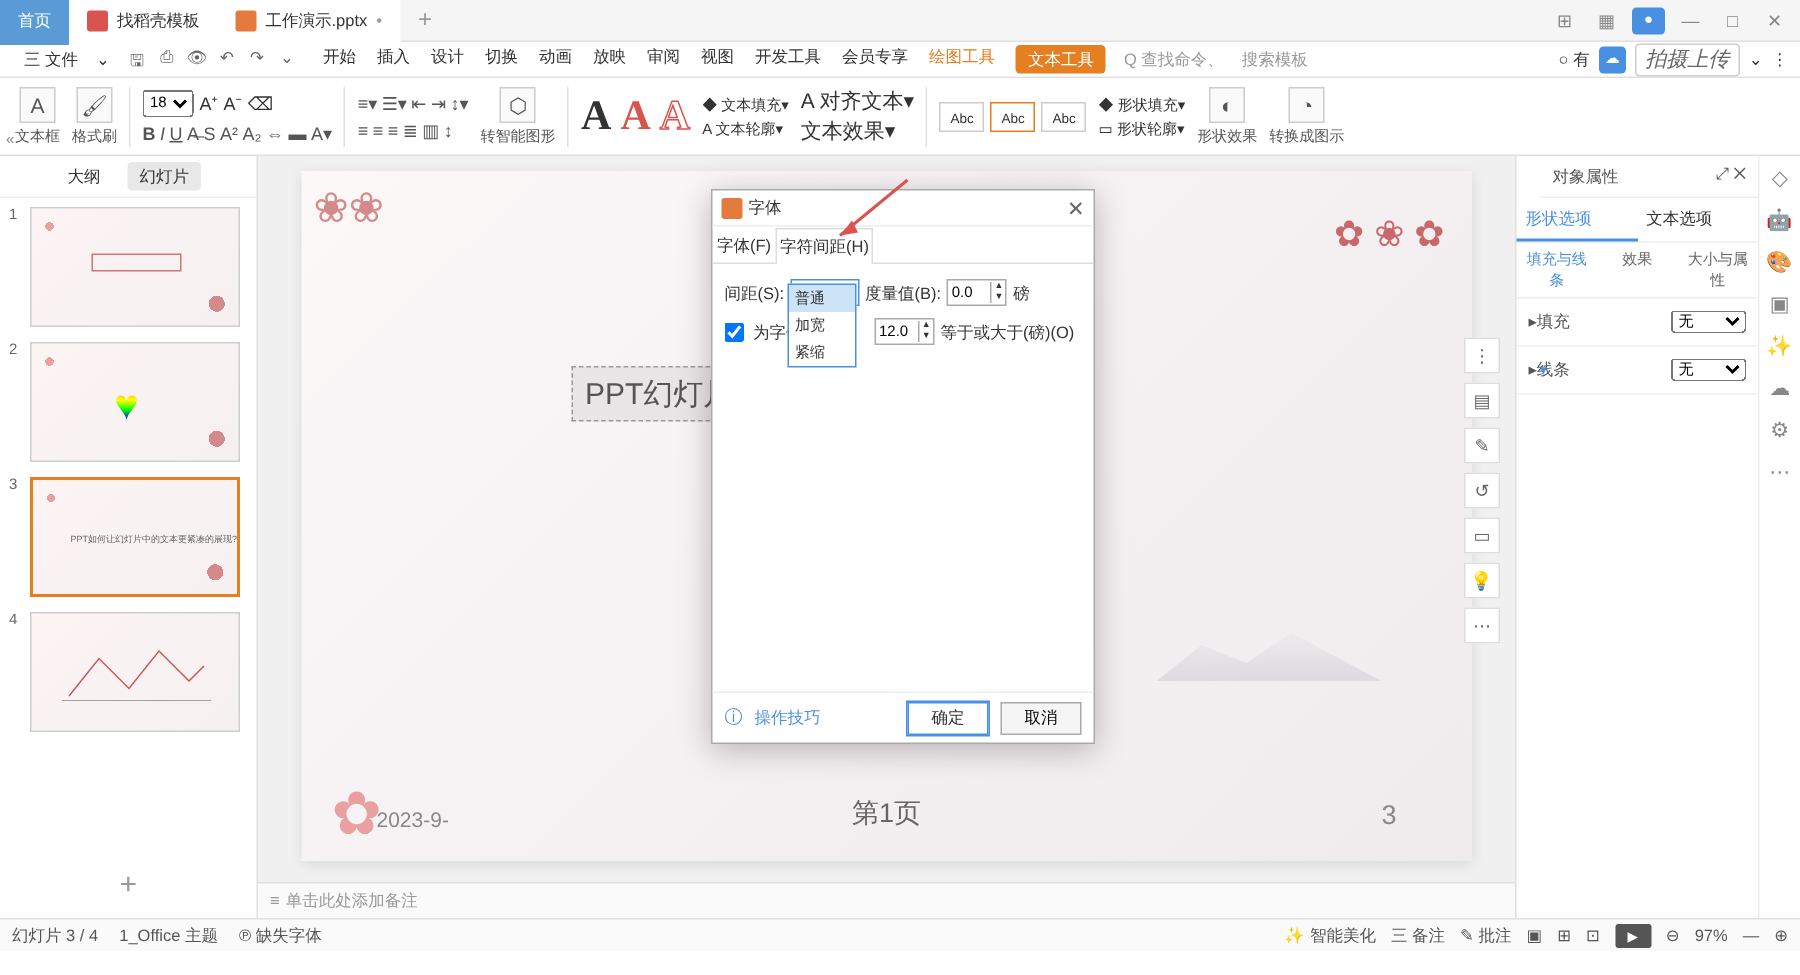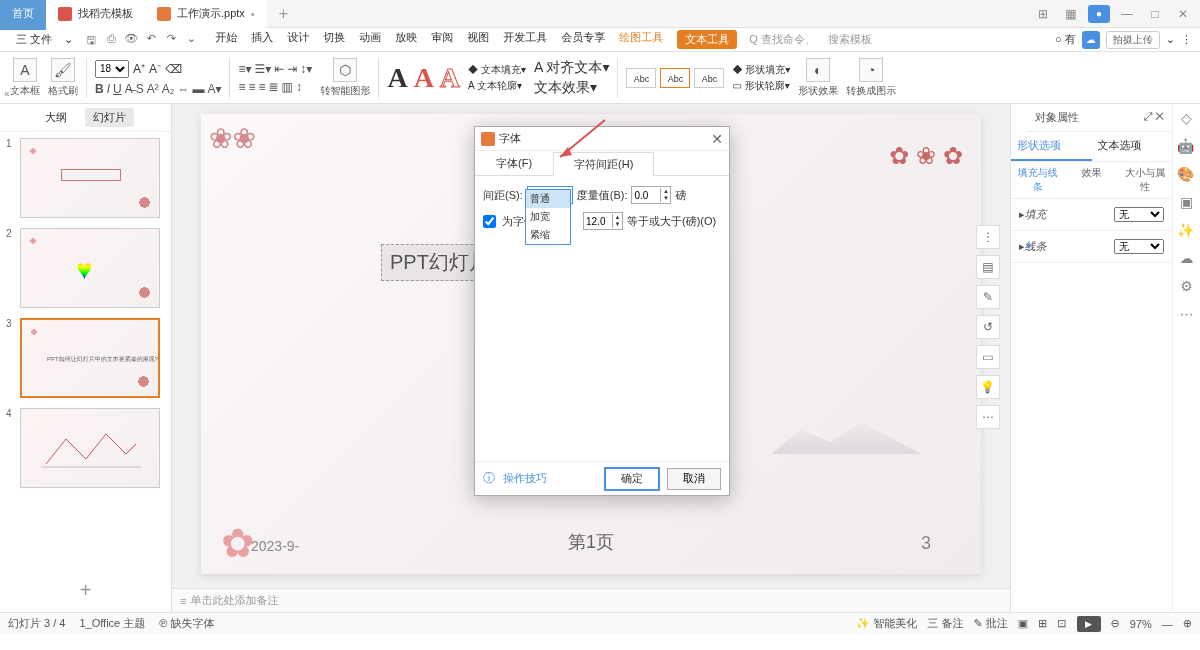--- a/index.html
+++ b/index.html
@@ -24,21 +24,21 @@
 .menubar .filebtn { padding: 2px 8px; background: #fff; }
 .menubar .qat { display: flex; gap: 4px; margin-left: 6px; }
 .menubar .qat span { width: 16px; height: 16px; display: inline-block; text-align: center; color: #666; }
 .menubar .menus { display: flex; gap: 14px; margin-left: 12px; }
 .menubar .menus span { cursor: pointer; color: #333; }
 .menubar .menus .orange { color: #e67e22; }
 .menubar .menus .active { background: #e67e22; color: #fff; padding: 2px 8px; border-radius: 3px; }
 .menubar .search { margin-left: 8px; color: #999; font-size: 11px; }
 .menubar-right { margin-left: auto; display: flex; align-items: center; gap: 6px; font-size: 11px; }
 .cloud-badge { width: 18px; height: 18px; background: #4a90e2; border-radius: 3px; color: #fff; font-size: 10px; text-align: center; line-height: 18px; }
-.upload-box { border: 1px solid #ccc; padding: 1px 6px; border-radius: 3px; font-size: 10px; color: #666; }
+.upload-box { border: 1px solid #ccc; padding: 1px 6px; border-radius: 3px; font-size: 14px; color: #666; font-style: italic; }
 
 
 .ribbon { height: 52px; display: flex; align-items: center; padding: 0 10px; gap: 8px; border-bottom: 1px solid #e0e0e0; }
 .rgroup { display: flex; flex-direction: column; align-items: center; font-size: 10px; color: #555; gap: 2px; }
 .rgroup .icon-big { width: 24px; height: 24px; border: 1px solid #ccc; display: flex; align-items: center; justify-content: center; background: #fafafa; font-size: 14px; }
 .vsep { width: 1px; height: 40px; background: #e0e0e0; }
 .fontsize { display: flex; align-items: center; gap: 4px; }
 .fontsize select { font-size: 10px; height: 18px; }
 .fmtbtns { display: flex; gap: 3px; font-size: 12px; color: #555; }
 .fmtbtns span { cursor: pointer; }
@@ -92,38 +92,38 @@
 .rightbar { width: 190px; border-left: 1px solid #e0e0e0; display: flex; }
 .rightbar-content { flex: 1; display: flex; flex-direction: column; }
 .rb-title { padding: 6px 8px; font-size: 11px; border-bottom: 1px solid #eee; display: flex; justify-content: space-between; color: #555; margin-left: 16px; }
 .rb-tabs { display: flex; border-bottom: 1px solid #eee; font-size: 11px; }
 .rb-tabs span { flex: 1; padding: 6px; cursor: pointer; }
 .rb-tabs .active { border-bottom: 2px solid #4a90e2; color: #4a90e2; }
 .rb-subtabs { display: flex; font-size: 10px; border-bottom: 1px solid #eee; }
 .rb-subtabs span { flex: 1; text-align: center; padding: 4px; cursor: pointer; color: #666; }
 .rb-subtabs .active { color: #4a90e2; }
 .rb-section { padding: 8px; border-bottom: 1px solid #f0f0f0; display: flex; align-items: center; font-size: 11px; color: #555; }
-.rb-section .label { flex: 1; font-style: italic; }
+.rb-section .label { flex: 1; }
 .rb-section select { font-size: 10px; width: 50px; }
 .rb-icons { width: 28px; display: flex; flex-direction: column; border-left: 1px solid #eee; }
 .rb-icons span { height: 28px; display: flex; align-items: center; justify-content: center; color: #888; cursor: pointer; font-size: 14px; }
 
 
 .statusbar { height: 22px; border-top: 1px solid #e0e0e0; display: flex; align-items: center; padding: 0 8px; font-size: 11px; color: #555; gap: 14px; background: #fafafa; }
 .statusbar .right { margin-left: auto; display: flex; align-items: center; gap: 10px; }
 .statusbar .viewbtn { cursor: pointer; }
 .statusbar .playbtn { width: 24px; height: 16px; background: #555; color: #fff; text-align: center; line-height: 16px; font-size: 9px; border-radius: 2px; }
 
 
 .dialog { position: absolute; top: 126px; left: 474px; width: 256px; height: 370px; background: #fff; border: 1px solid #aaa; box-shadow: 0 4px 20px rgba(0,0,0,0.25); z-index: 100; display: flex; flex-direction: column; }
 .dlg-title { height: 24px; display: flex; align-items: center; padding: 0 6px; border-bottom: 1px solid #eee; font-size: 11px; }
 .dlg-title .icon { width: 14px; height: 14px; background: #e47a3c; border-radius: 2px; margin-right: 4px; }
 .dlg-title .close { margin-left: auto; cursor: pointer; font-size: 14px; color: #666; }
 .dlg-tabs { display: flex; border-bottom: 1px solid #ddd; font-size: 11px; }
-.dlg-tabs span { padding: 4px 20px; cursor: pointer; border: 1px solid transparent; border-bottom: none; }
+.dlg-tabs span { padding: 4px 2px; cursor: pointer; border: 1px solid transparent; border-bottom: none; }
 .dlg-tabs .active { border-color: #ddd; background: #fff; position: relative; top: 1px; }
 .dlg-body { flex: 1; padding: 10px 8px; font-size: 11px; color: #333; }
 .dlg-row { display: flex; align-items: center; gap: 4px; margin-bottom: 8px; }
 .dlg-row label { white-space: nowrap; }
 .dlg-row .combo { width: 46px; height: 18px; border: 1px solid #4a90e2; font-size: 10px; padding: 0 2px; display: flex; align-items: center; justify-content: space-between; background: #fff; }
 .dlg-row .combo .arrow { font-size: 8px; color: #4a90e2; }
 .dlg-row .spin { width: 40px; height: 18px; border: 1px solid #aaa; display: flex; align-items: center; font-size: 10px; }
 .dlg-row .spin input { border: none; width: 28px; font-size: 10px; padding: 0 2px; }
 .dlg-row .spin .ud { display: flex; flex-direction: column; font-size: 6px; line-height: 7px; border-left: 1px solid #aaa; width: 10px; text-align: center; }
 .dlg-row input[type=checkbox] { margin-right: 2px; }

